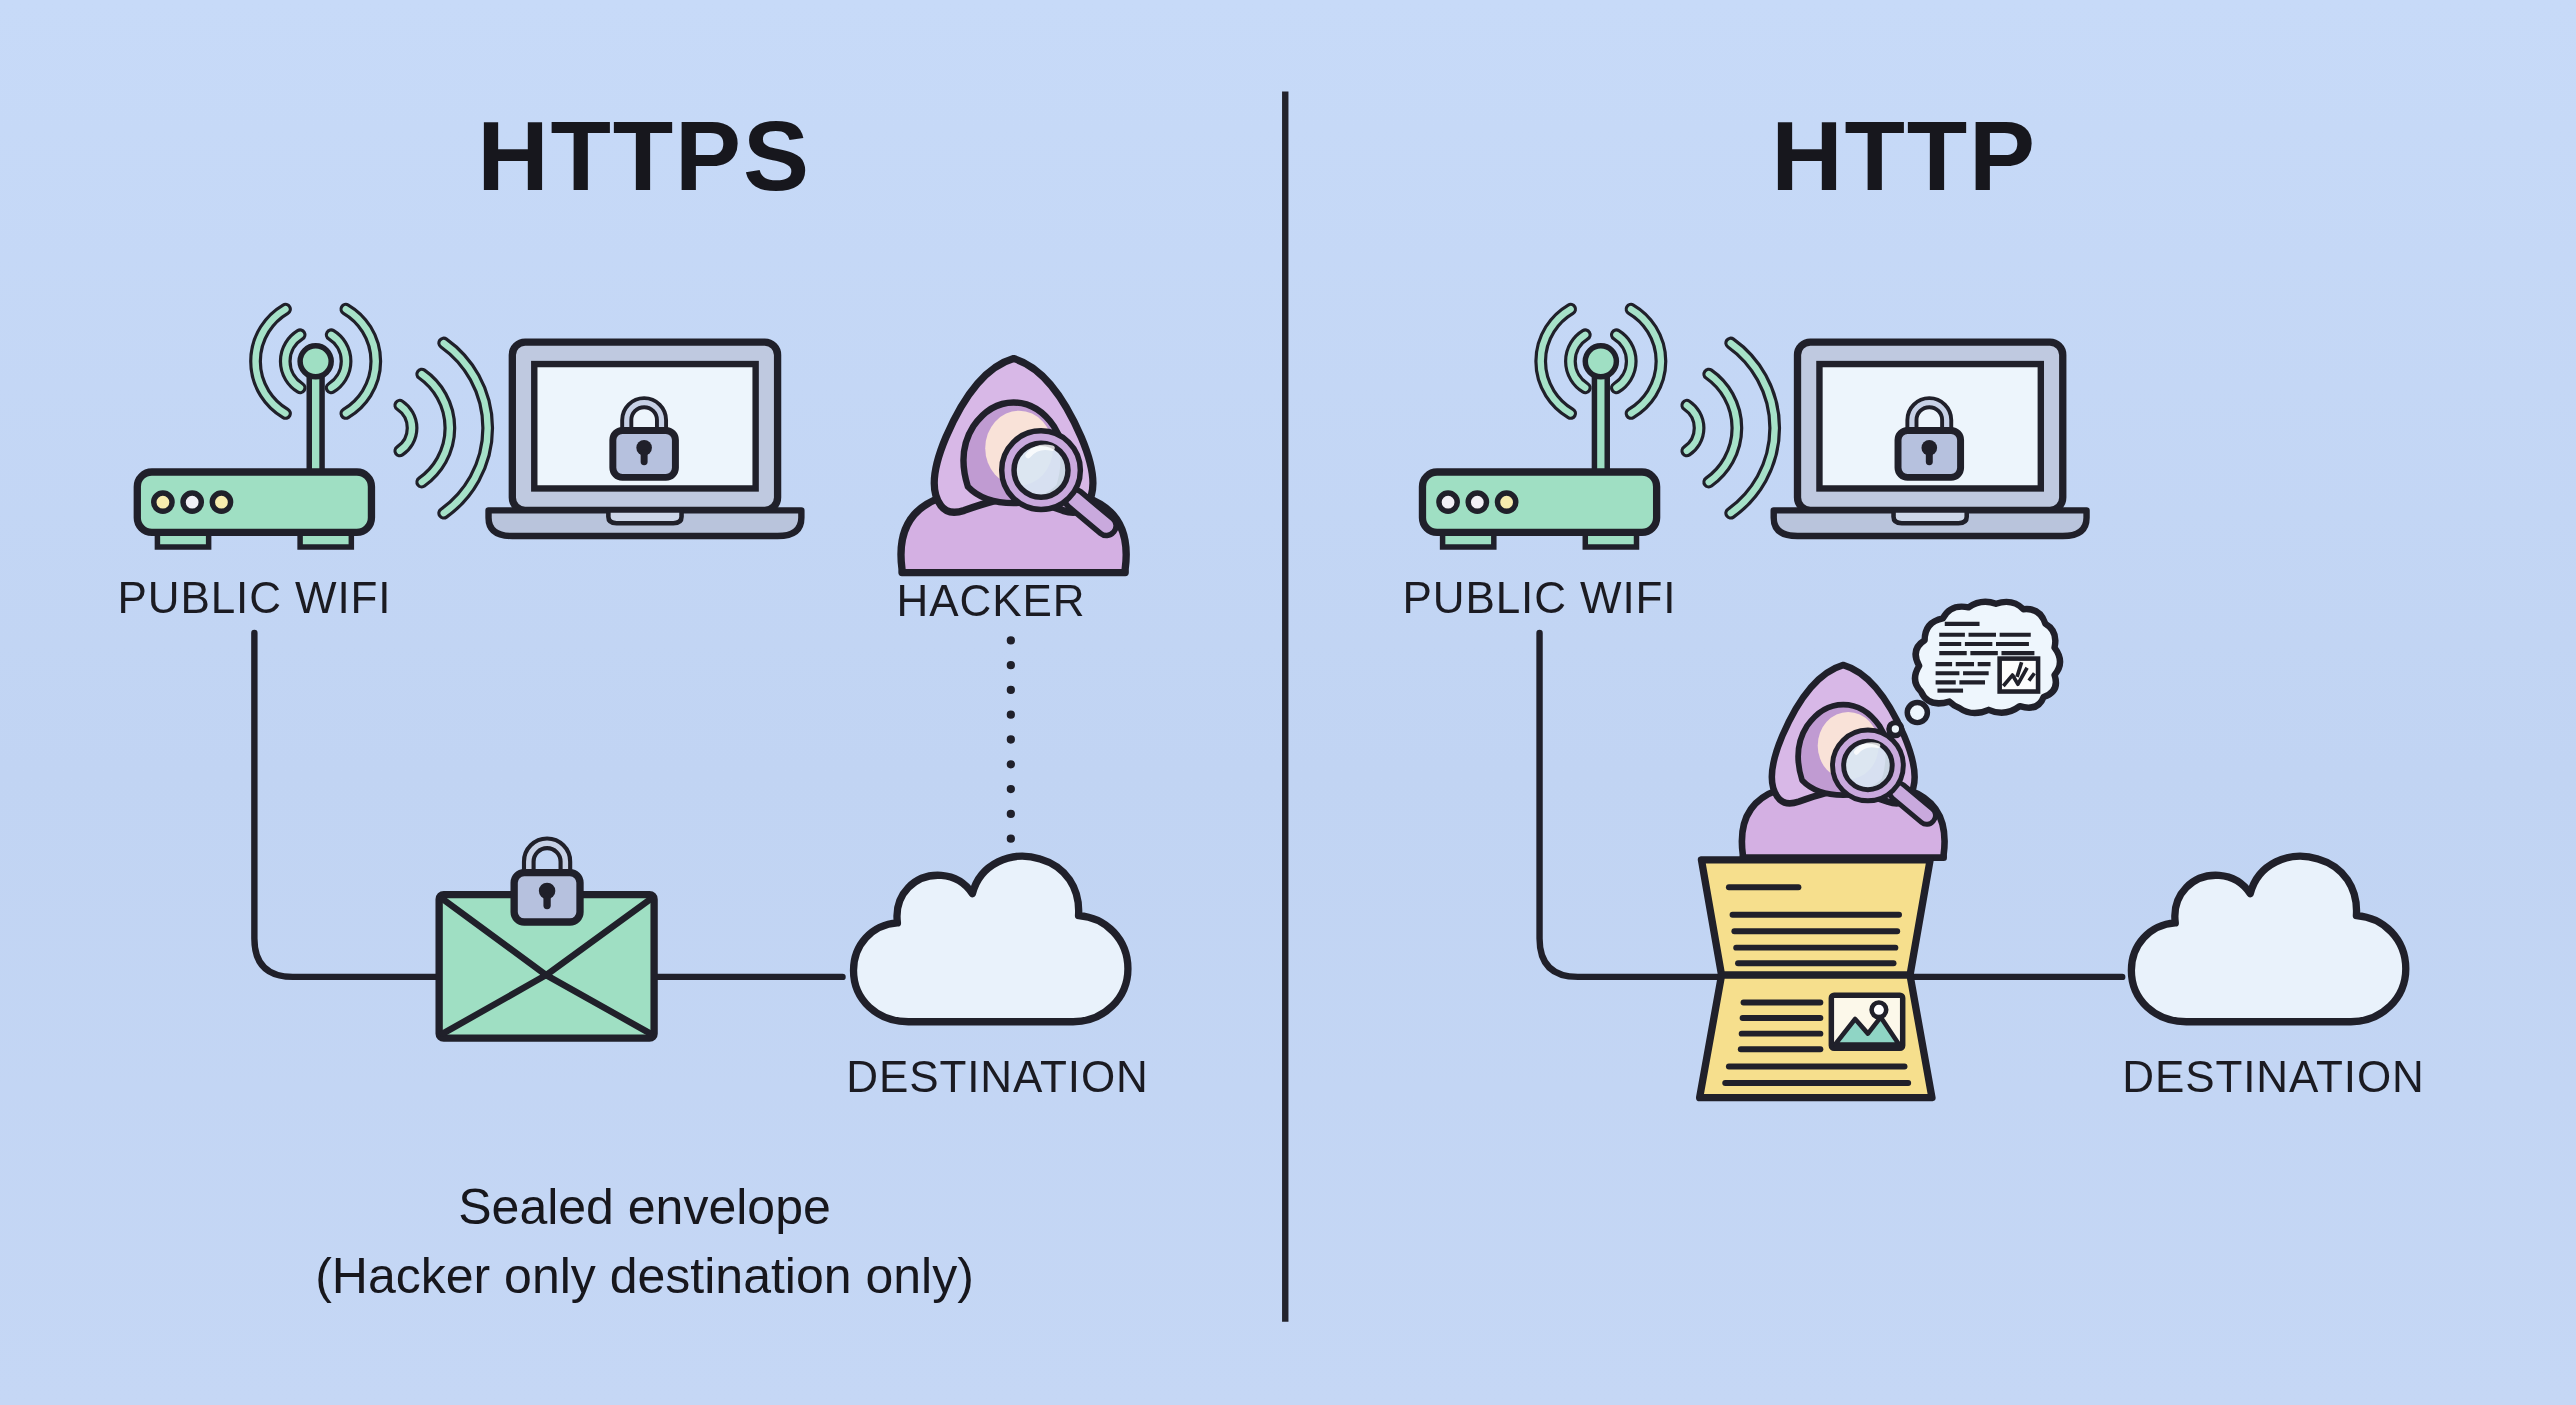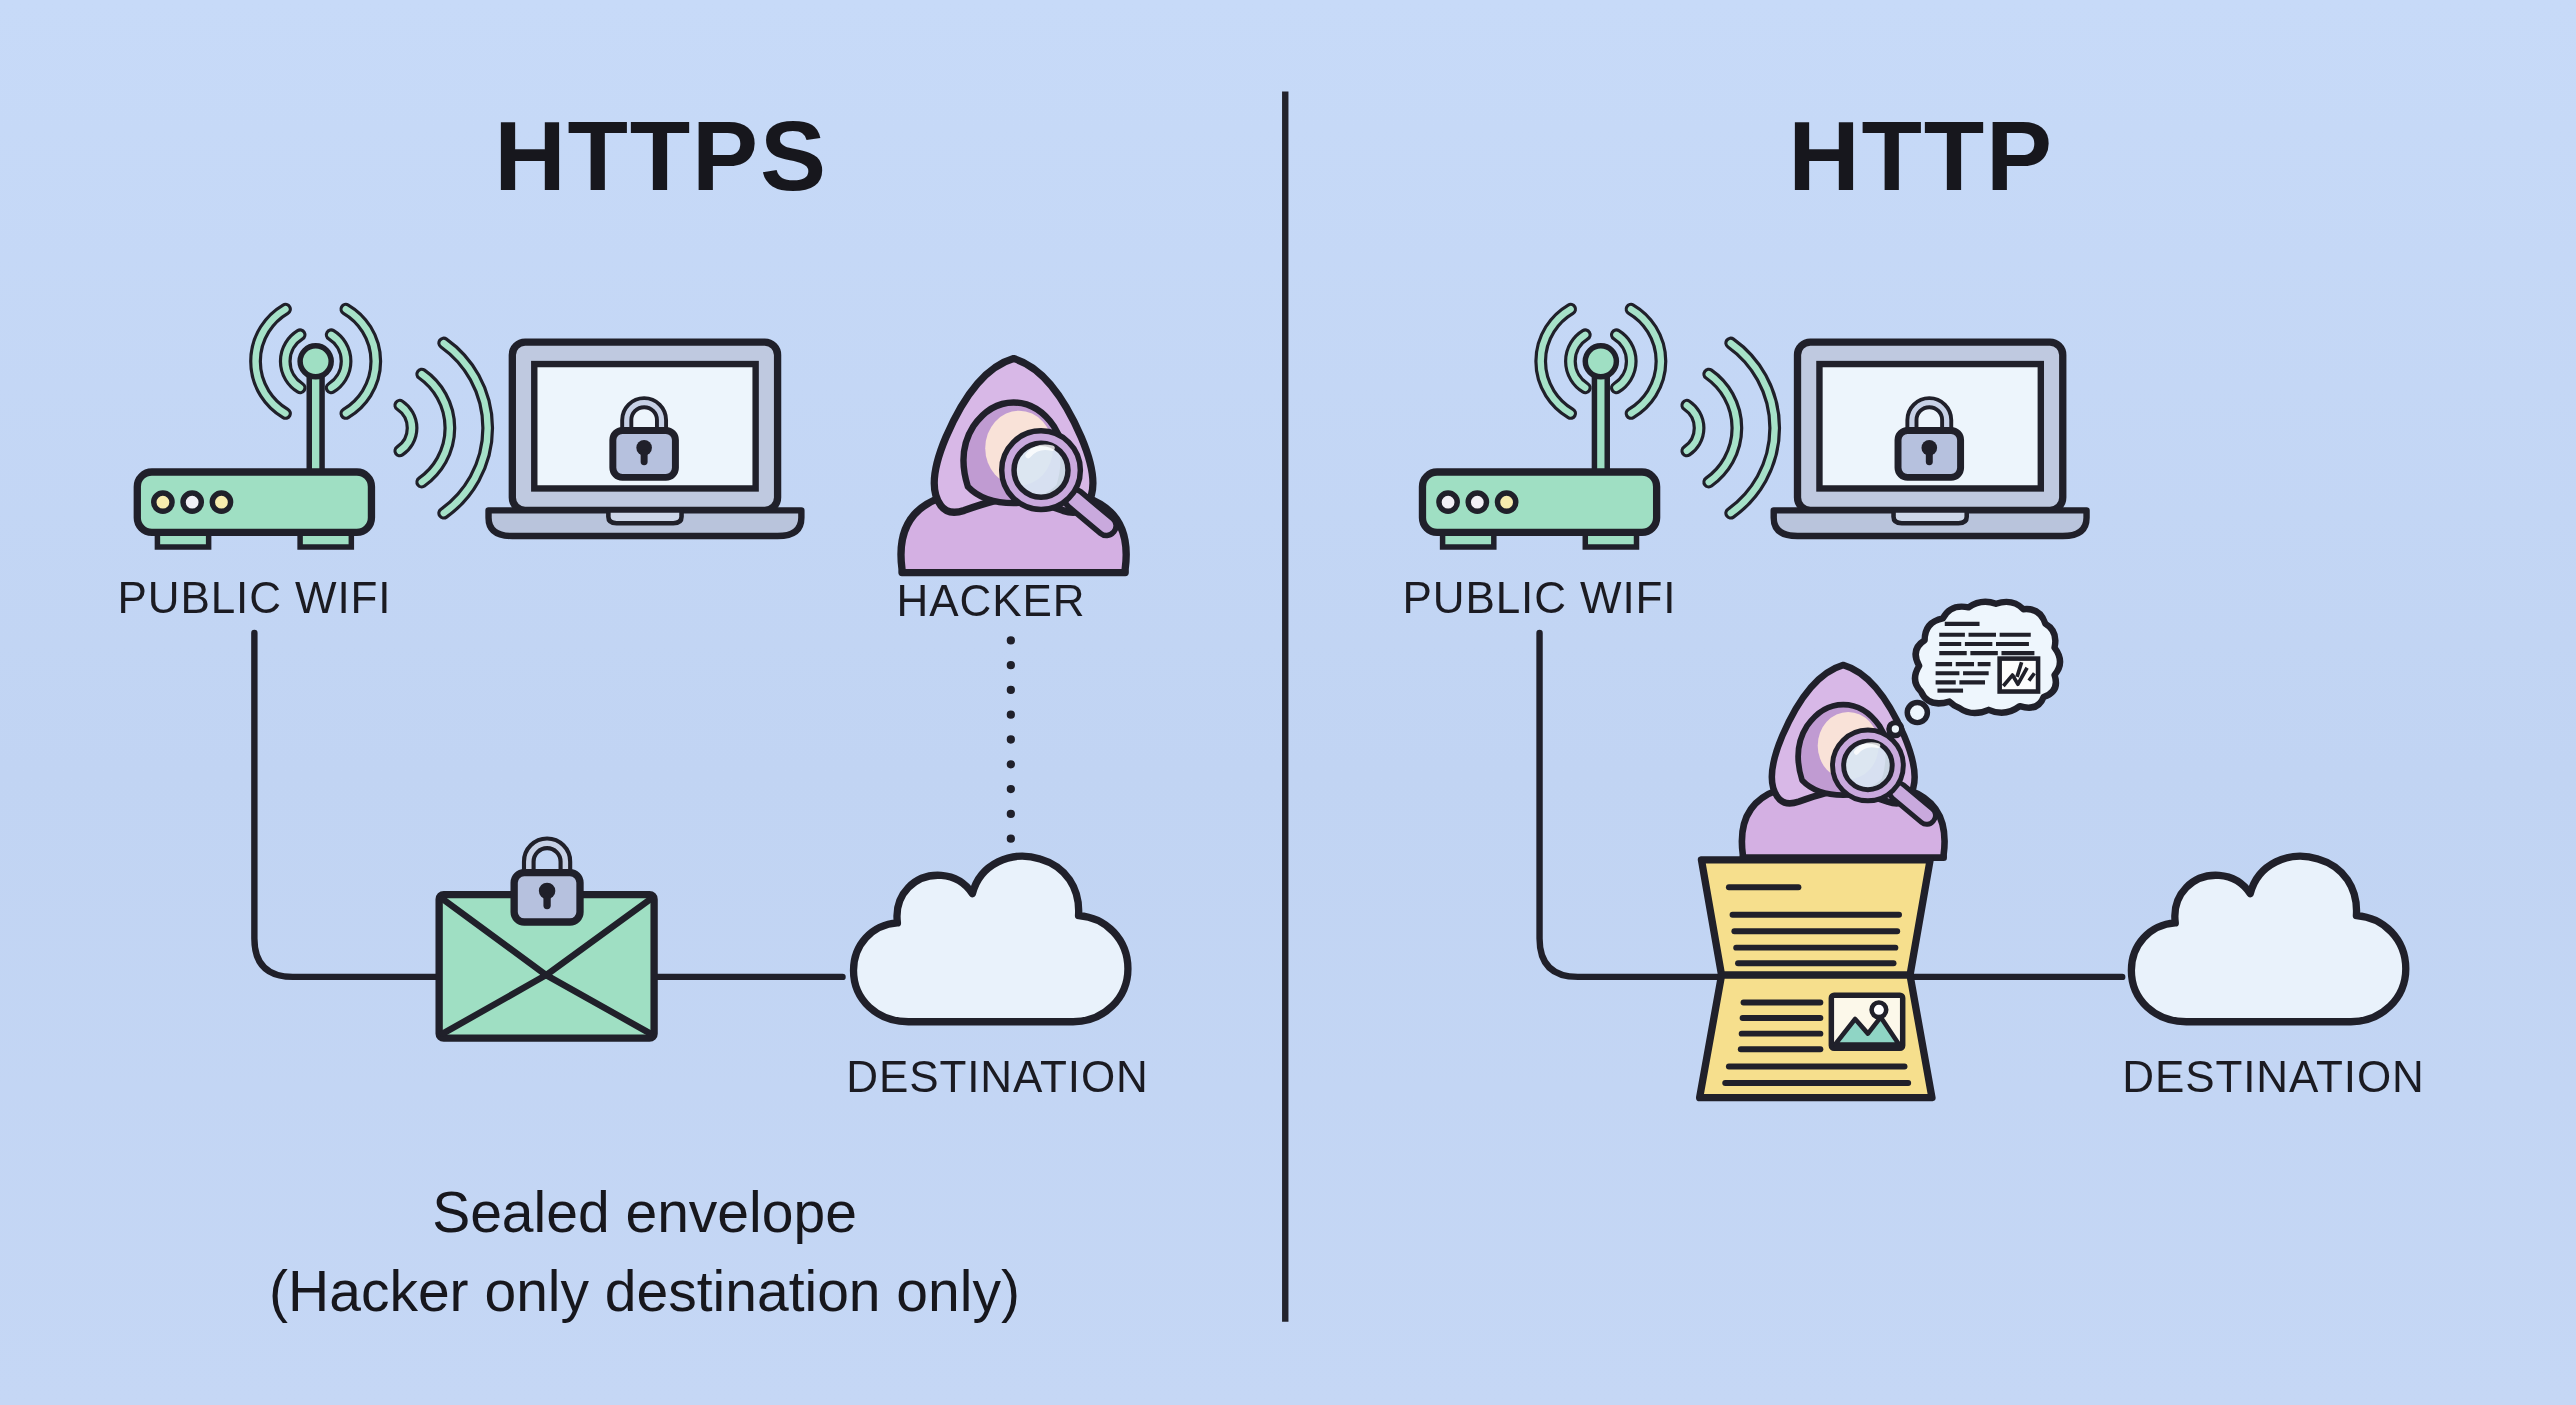--- a/index.html
+++ b/index.html
@@ -3,30 +3,30 @@
 <meta charset="utf-8">
 <style>
   html,body{margin:0;padding:0;background:#c3d6f4;}
   .canvas{
     position:relative;width:2576px;height:1405px;overflow:hidden;
     background:linear-gradient(180deg,#c7daf8 0%,#c1d4f3 55%,#c5d7f5 100%);
     font-family:"Liberation Sans",sans-serif;color:#17171d;
   }
   svg.art{position:absolute;left:0;top:0;width:2576px;height:1405px;display:block;}
   .txt{position:absolute;text-align:center;color:#17171d;}
-  .title{top:99px;width:1288px;font-size:99px;font-weight:700;letter-spacing:1.8px;padding-left:17px;}
+  .title{top:99px;width:1288px;font-size:99px;font-weight:700;letter-spacing:1.8px;}
   .title.left{left:0;}
   .title.right{left:1260px;}
   .icon-label{font-size:44px;letter-spacing:0.9px;font-weight:400;color:#1b1b22;}
   .lbl-wifi-left{left:108px;top:573px;width:293px;}
   .lbl-hacker{left:854px;top:576px;width:274px;}
   .lbl-dest-left{left:842px;top:1052px;width:311px;}
   .lbl-wifi-right{left:1393px;top:573px;width:293px;}
   .lbl-dest-right{left:2118px;top:1052px;width:311px;}
-  .caption{font-size:57px;line-height:1.38;font-weight:400;}
+  .caption{font-size:50px;line-height:1.38;font-weight:400;}
   .caption.left{left:91px;top:1173px;width:1107px;}
   .caption.right{left:1372px;top:1173px;width:1107px;}
 </style>
 </head>
 <body>
 
 <div class="canvas">
 
   <svg class="art" viewBox="0 0 2816 1536">
     <defs>

